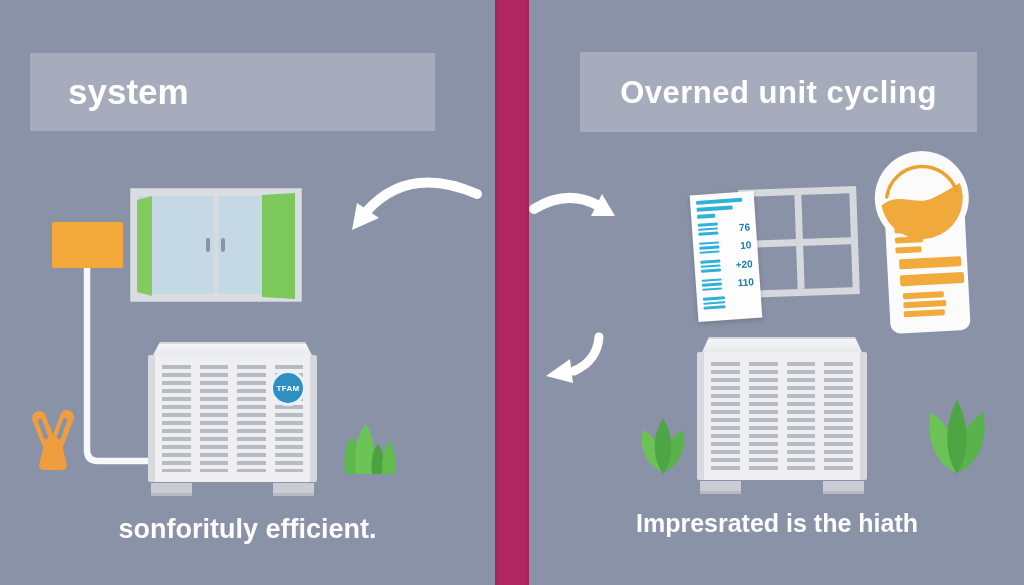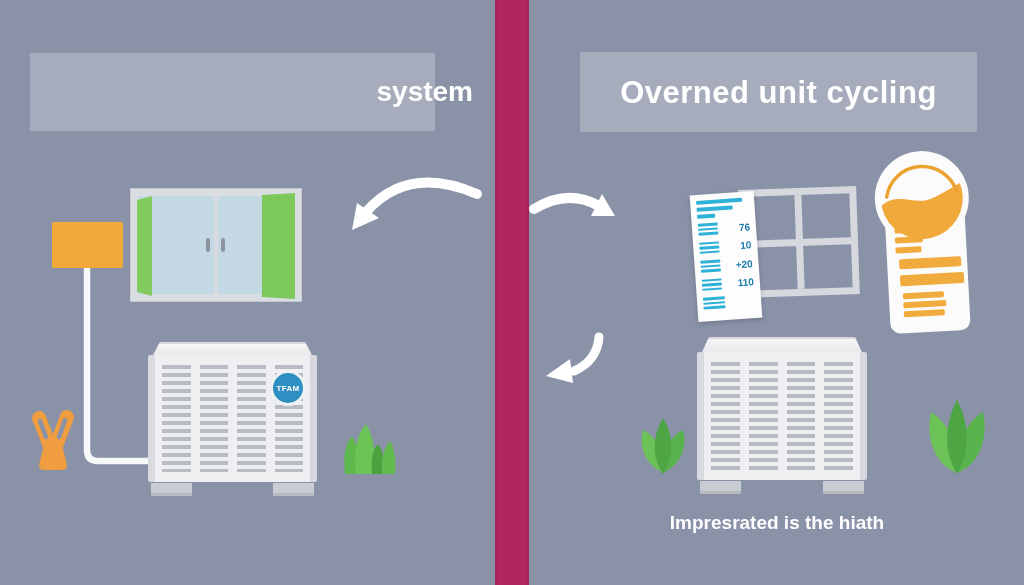--- a/index.html
+++ b/index.html
@@ -9,27 +9,27 @@
   }
   .abs{position:absolute;}
   
   #divider{left:495px;top:0;width:34px;height:585px;background:#b1265f;
     box-shadow:inset 2px 0 0 rgba(0,0,0,0.07), inset -2px 0 0 rgba(0,0,0,0.07);}
   
   .title-box{background:rgba(255,255,255,0.24);color:#ffffff;font-weight:bold;
     display:flex;flex-direction:column;justify-content:center;}
   #title-left{left:30px;top:53px;width:405px;height:78px;}
   #title-left .l1{font-size:41px;line-height:40px;text-align:center;letter-spacing:1px;}
-  #title-left .l2{font-size:28px;line-height:34px;text-align:right;transform:translateX(38px);}
+  #title-left .l2{font-size:35px;line-height:34px;text-align:left;transform:translateX(38px);}
   #title-right{left:580px;top:52px;width:397px;height:80px;}
   #title-right .l1,#title-right .l2{font-size:31px;line-height:35px;text-align:center;letter-spacing:0.5px;}
   
   .caption{color:#fdfdfe;font-weight:bold;text-align:center;}
   #caption-left{left:0;top:514px;width:495px;font-size:27px;}
-  #caption-right{left:530px;top:509px;width:494px;font-size:19px;line-height:28px;}
+  #caption-right{left:530px;top:509px;width:494px;font-size:25px;line-height:28px;}
   
   #lamp-head{left:52px;top:222px;width:71px;height:46px;background:#f3a83a;border-radius:2px;}
   
   #window-left{left:130px;top:188px;width:172px;height:114px;background:#dadde1;
     border:1px solid #c6c9cf;box-sizing:border-box;}
   #window-left .glass{position:absolute;left:7px;right:7px;top:7px;bottom:7px;background:#c5d9e5;}
   #window-left .mullion{position:absolute;left:calc(50% - 2px);top:7px;bottom:7px;width:4px;background:#d7dade;}
   #window-left .handle{position:absolute;top:calc(50% - 7px);width:4px;height:14px;background:#8d939e;border-radius:2px;}
   #window-left .handle.h1{left:calc(50% - 10px);}
   #window-left .handle.h2{left:calc(50% + 5px);}
@@ -241,17 +241,18 @@
         <div></div>
           <div></div>
           <div></div>
           <div></div>
       </div>
     </div>
     <div class="foot fl"></div>
     <div class="foot fr"></div>
   </div>
 
+  <div class="abs caption" id="caption-left">sonforituly efficient.</div>
   <div class="abs caption" id="caption-right">
     <div>Impresrated is the hiath</div>
   </div>
 
 </div>
 
 </body></html>

